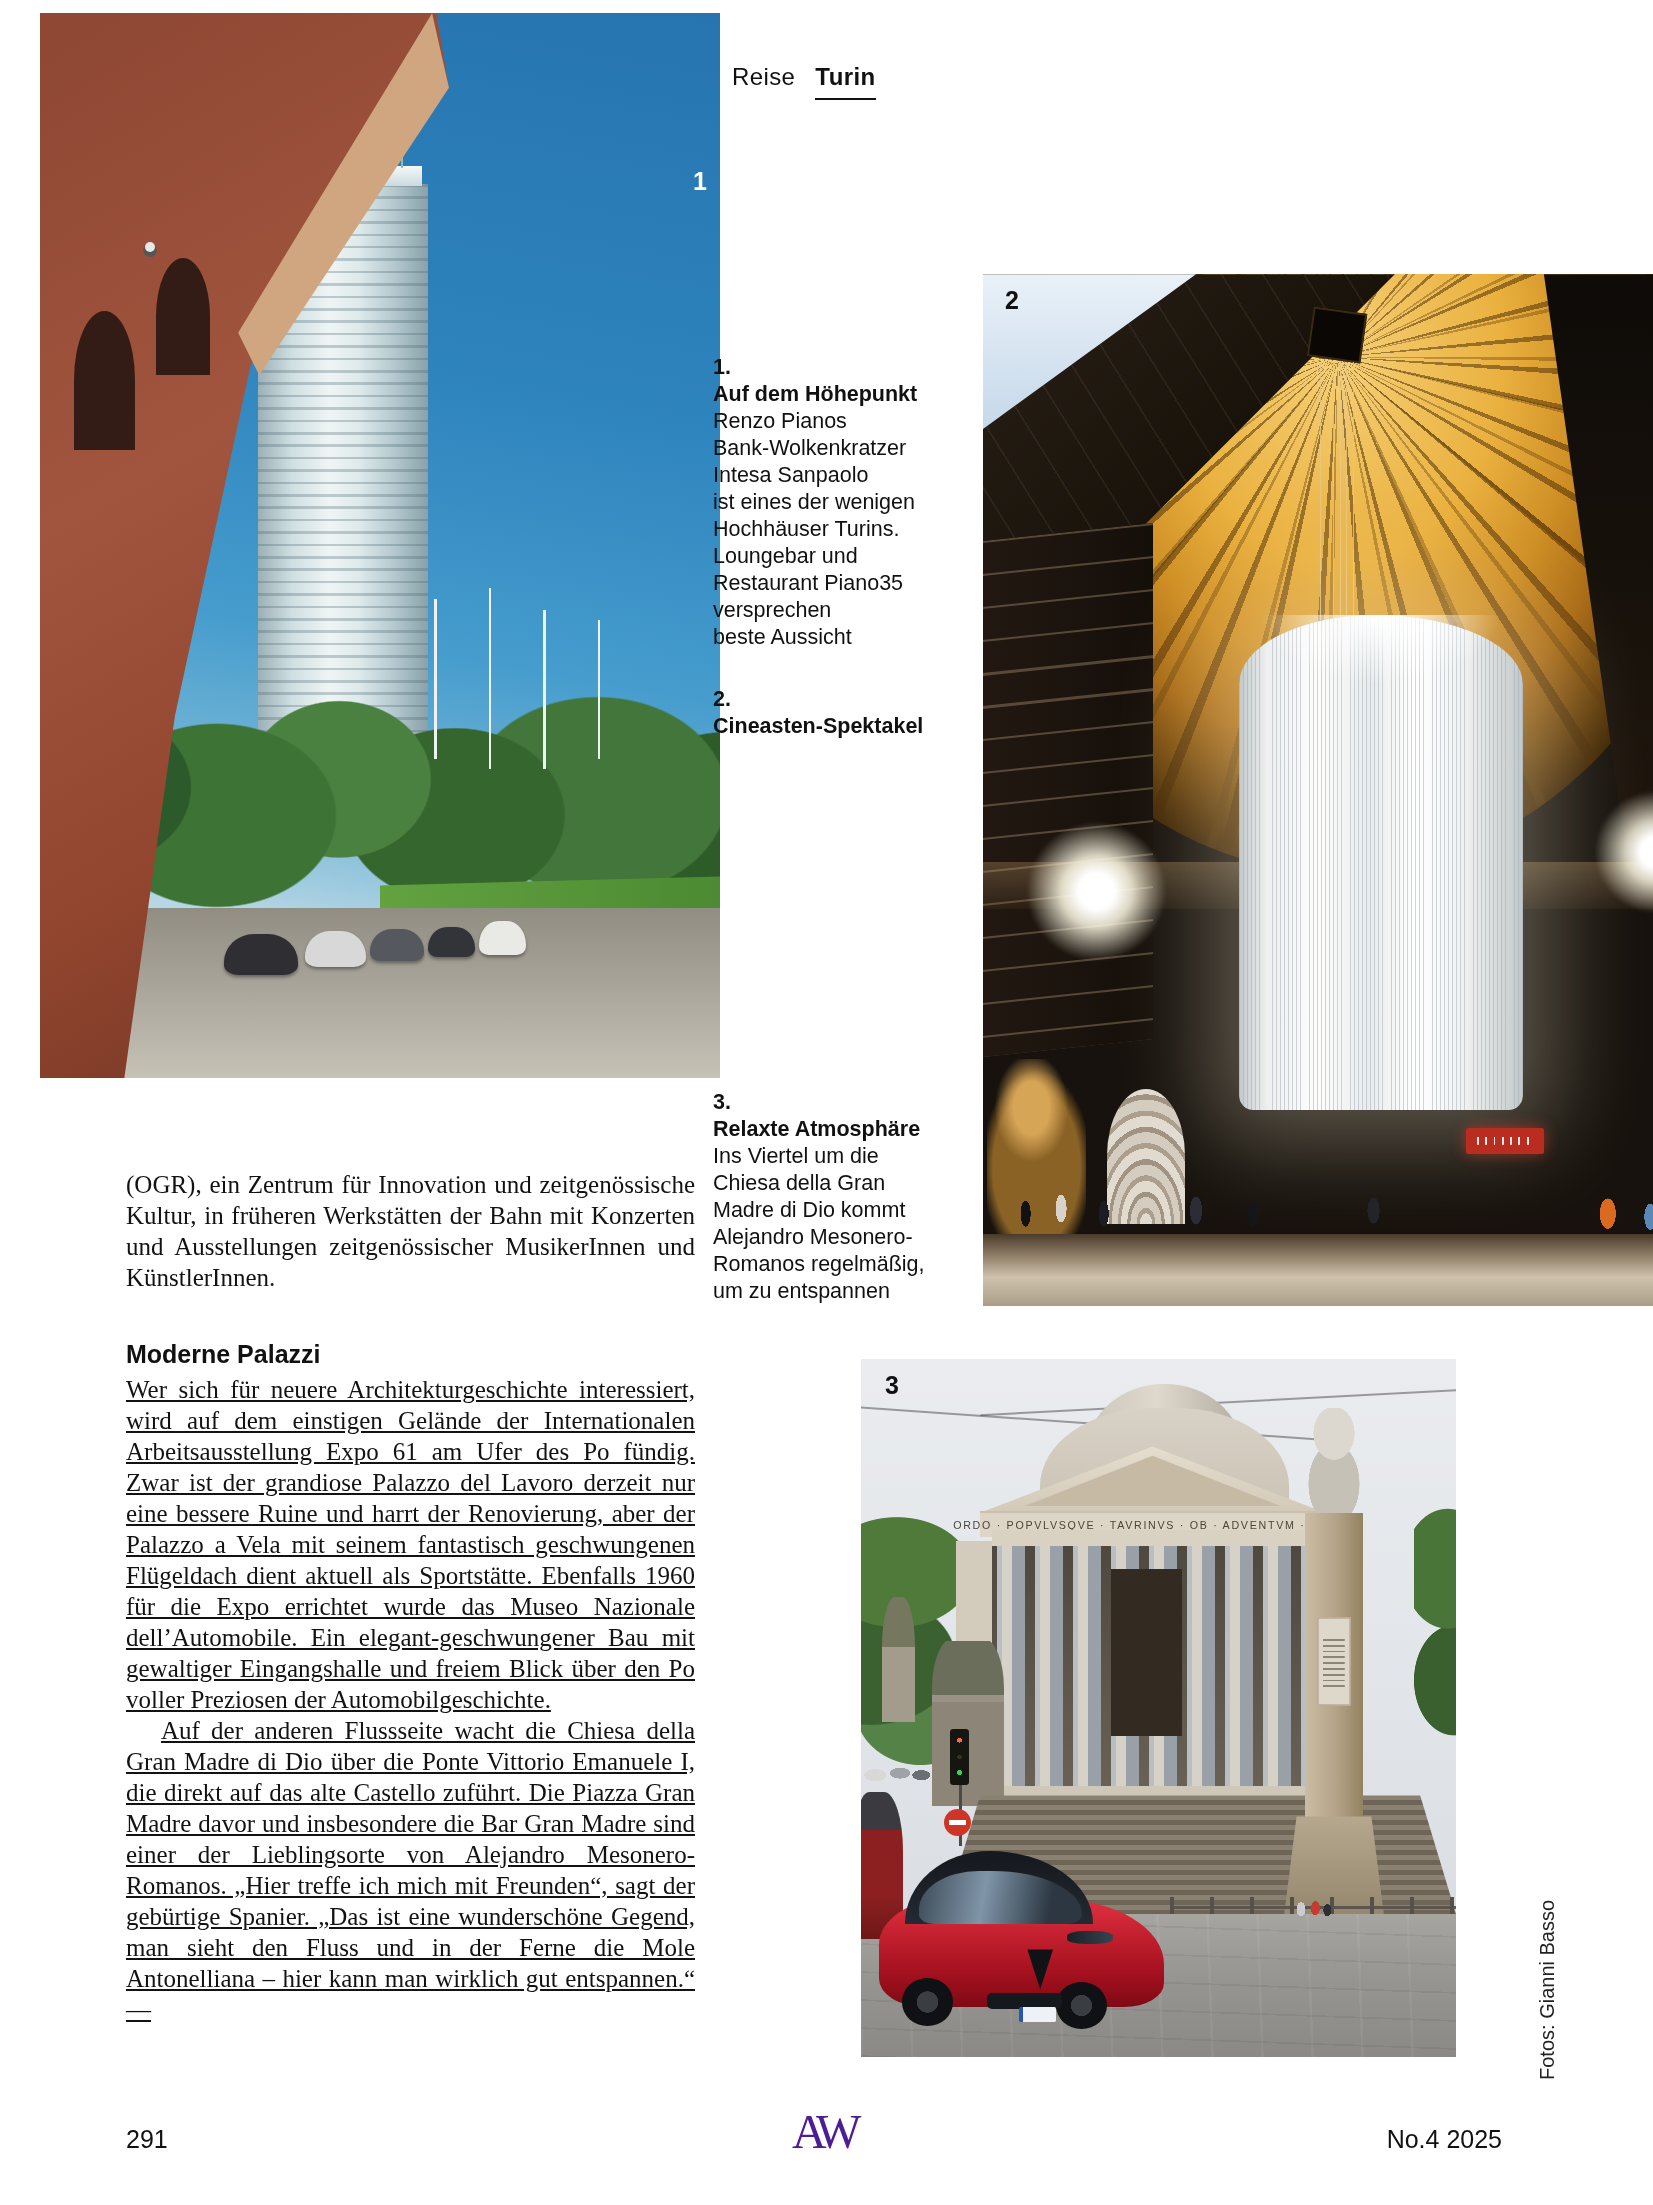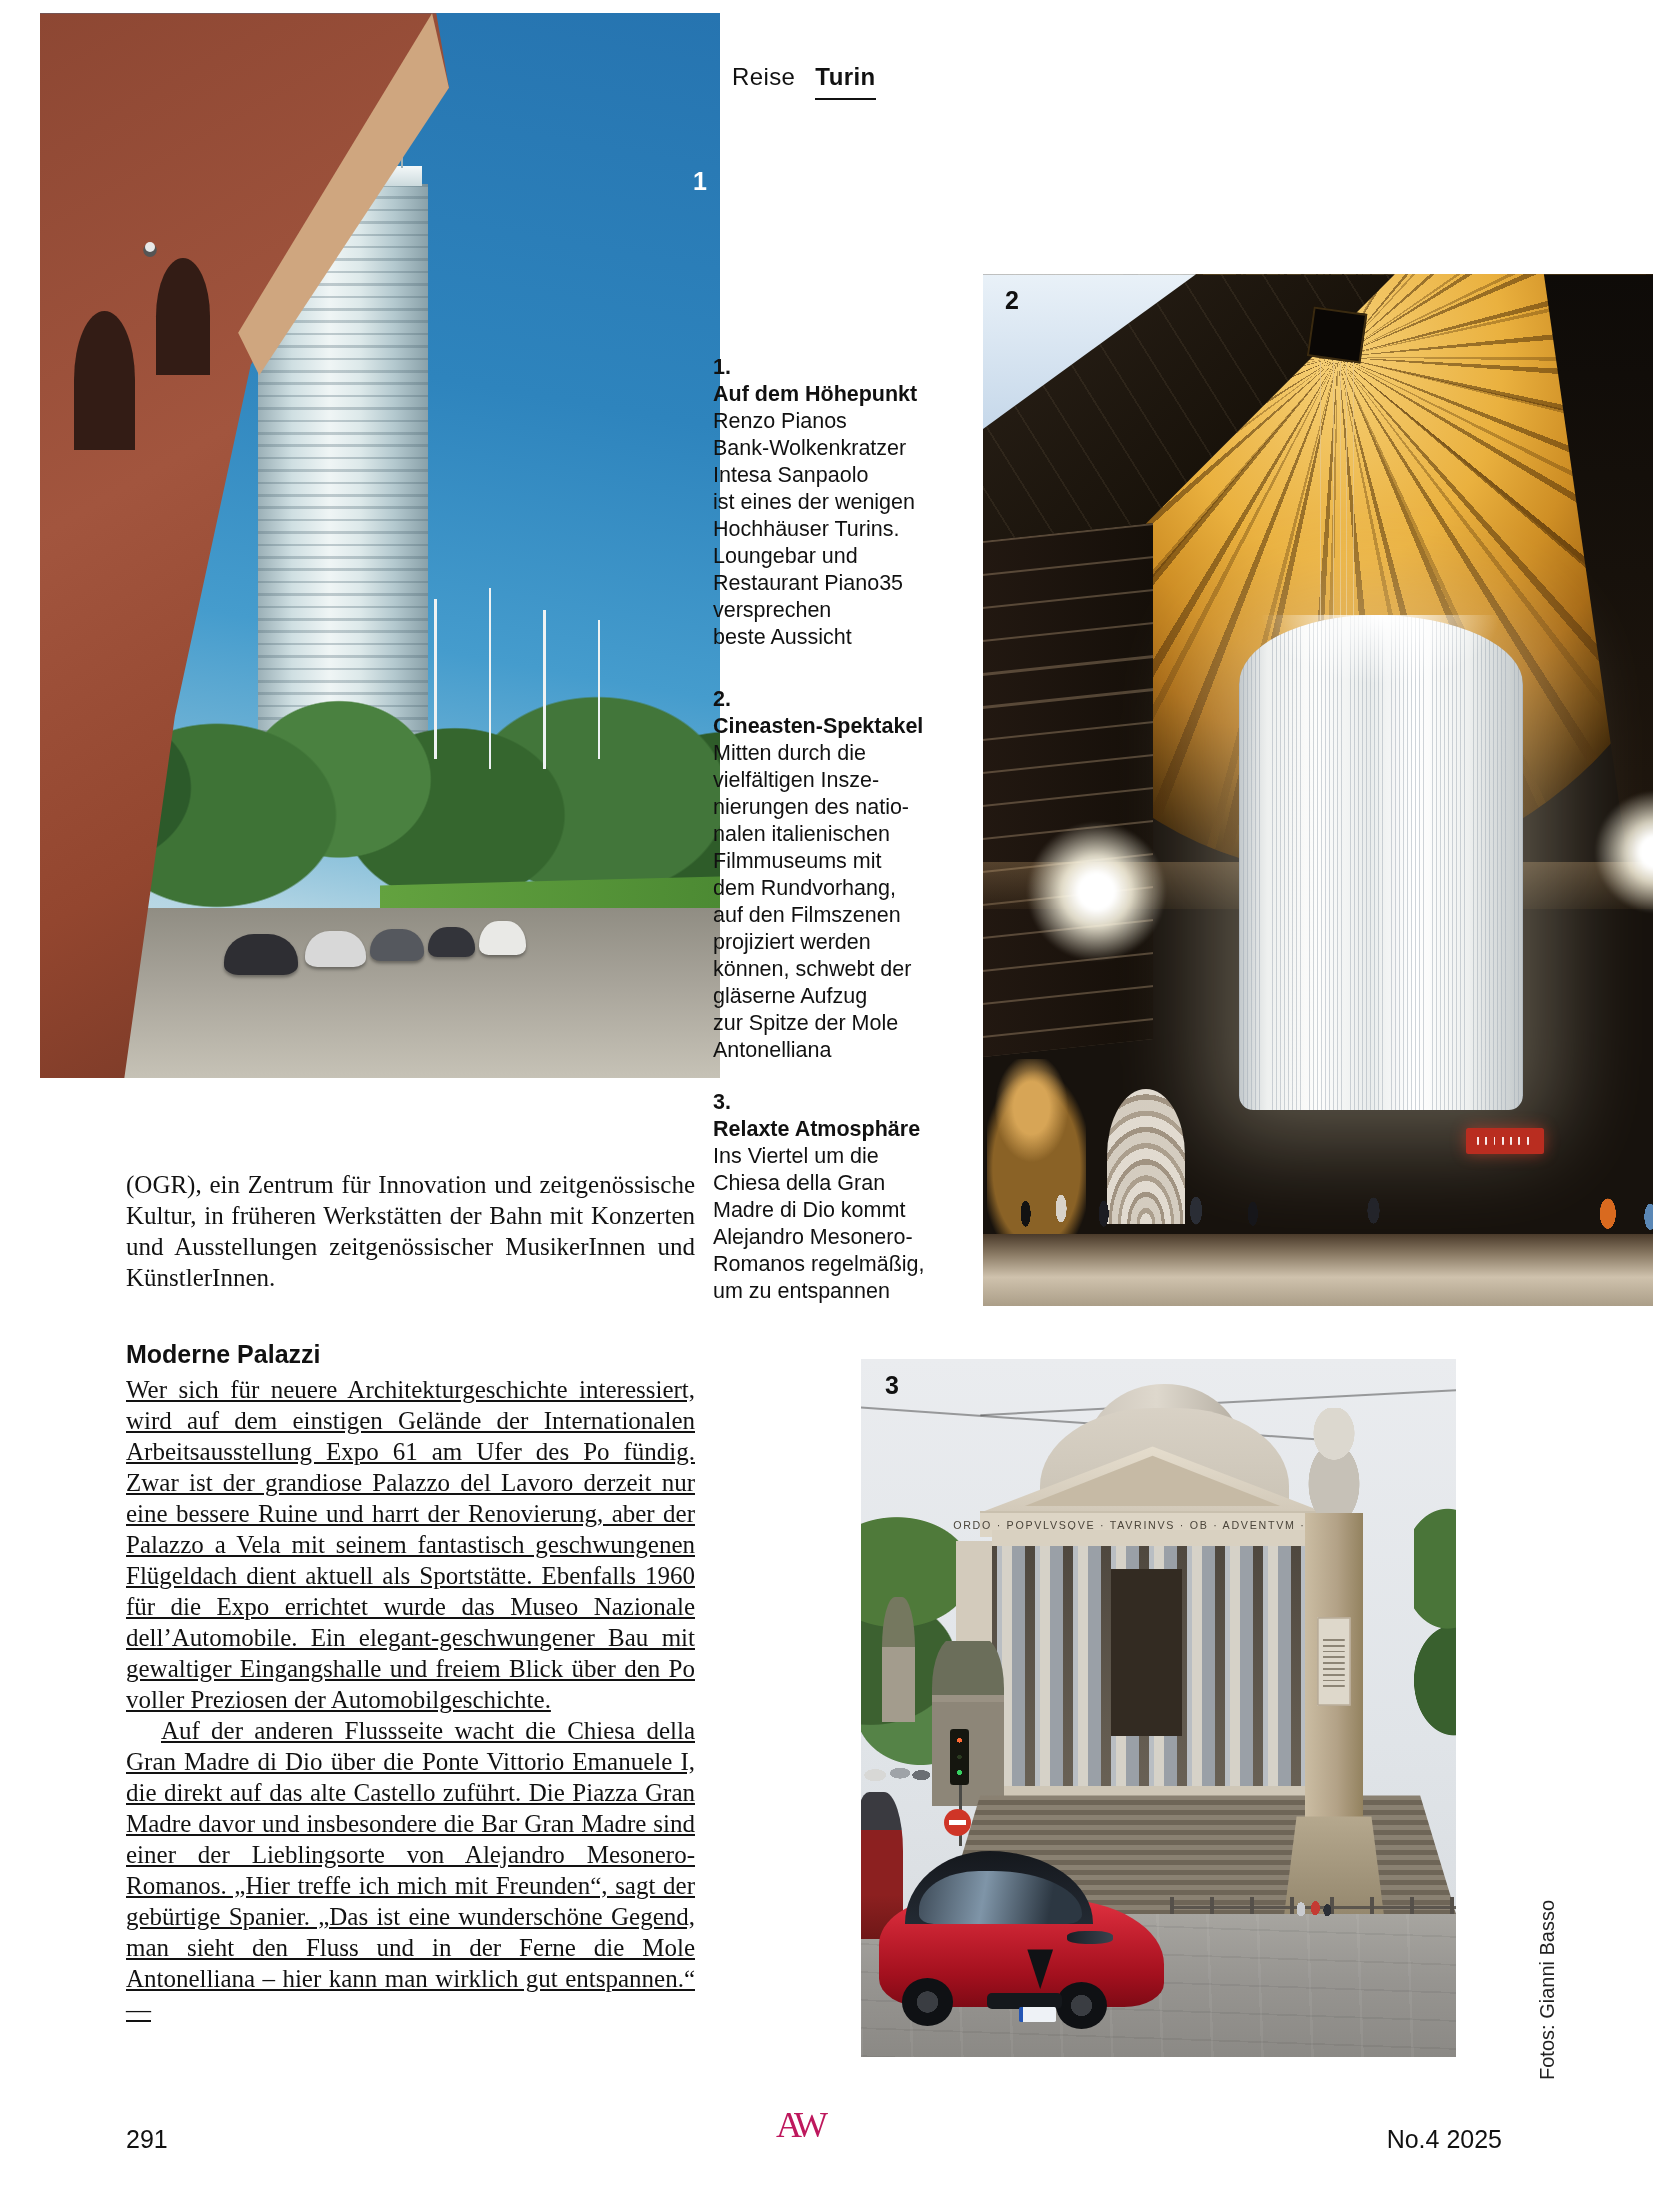--- a/index.html
+++ b/index.html
@@ -185,22 +185,22 @@
      font-size:25px;line-height:31px;text-align:justify;hyphens:manual;-webkit-hyphens:manual;color:#121212;}
   .article-heading{position:absolute;left:126px;top:1340px;font-size:25px;font-weight:700;
      font-family:"Liberation Sans",sans-serif;}
   .article-block p{margin:0;}
   .article-block p.indent{text-indent:35px;}
 
   
   .credit{position:absolute;left:1536px;top:2080px;transform:rotate(-90deg);transform-origin:0 0;
      white-space:nowrap;font-size:20px;color:#222;}
   .footer-page{position:absolute;left:126px;top:2125px;font-size:25px;}
-  .footer-logo{position:absolute;left:776px;top:2104px;font-family:"Liberation Serif",serif;
-     font-size:36px;letter-spacing:-.14em;color:#be185d;}
+  .footer-logo{position:absolute;left:792px;top:2104px;font-family:"Liberation Serif",serif;
+     font-size:48px;letter-spacing:-.14em;color:#4c1d95;}
   .footer-issue{position:absolute;left:1340px;top:2125px;width:162px;text-align:right;font-size:25px;}
 </style>
 </head>
 <body>
 
 <div class="page">
 
   <div class="header">
     <span>Reise</span>
     <span class="topic">Turin</span>
@@ -305,32 +305,20 @@
 ist eines der wenigen
 Hochhäuser Turins.
 Loungebar und
 Restaurant Piano35
 versprechen
 beste Aussicht</div>
   </div>
   <div class="caption" style="top:686px;">
     <div class="cap-num">2.</div>
     <div class="cap-title">Cineasten-Spektakel</div>
-    <div class="cap-body">Mitten durch die
-vielfältigen Insze-
-nierungen des natio-
-nalen italienischen
-Filmmuseums mit
-dem Rundvorhang,
-auf den Filmszenen
-projiziert werden
-können, schwebt der
-gläserne Aufzug
-zur Spitze der Mole
-Antonelliana</div>
   </div>
   <div class="caption" style="top:1089px;">
     <div class="cap-num">3.</div>
     <div class="cap-title">Relaxte Atmosphäre</div>
     <div class="cap-body">Ins Viertel um die
 Chiesa della Gran
 Madre di Dio kommt
 Alejandro Mesonero-
 Romanos regelmäßig,
 um zu entspannen</div>

